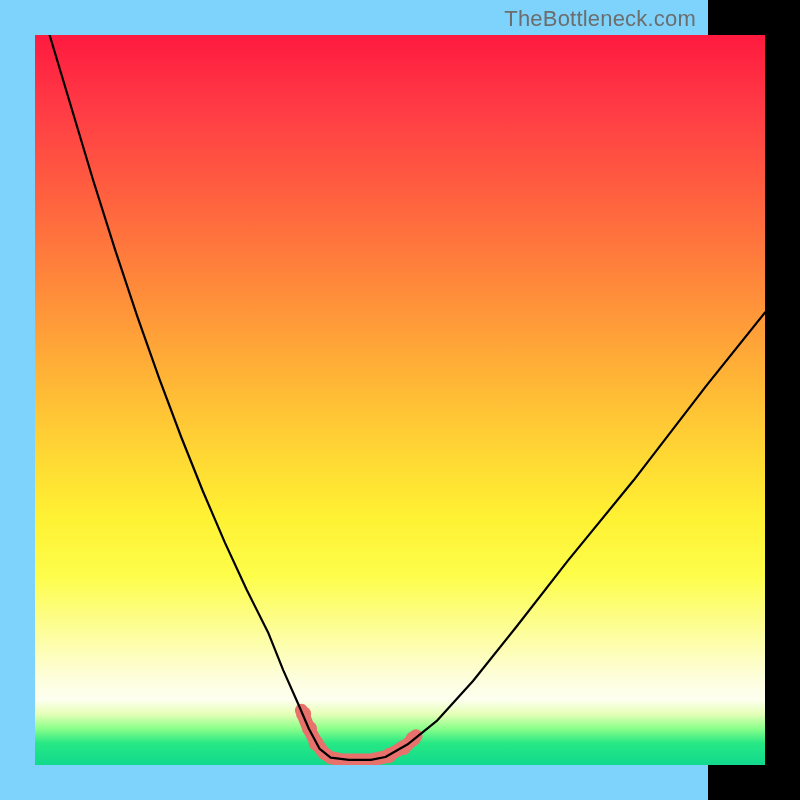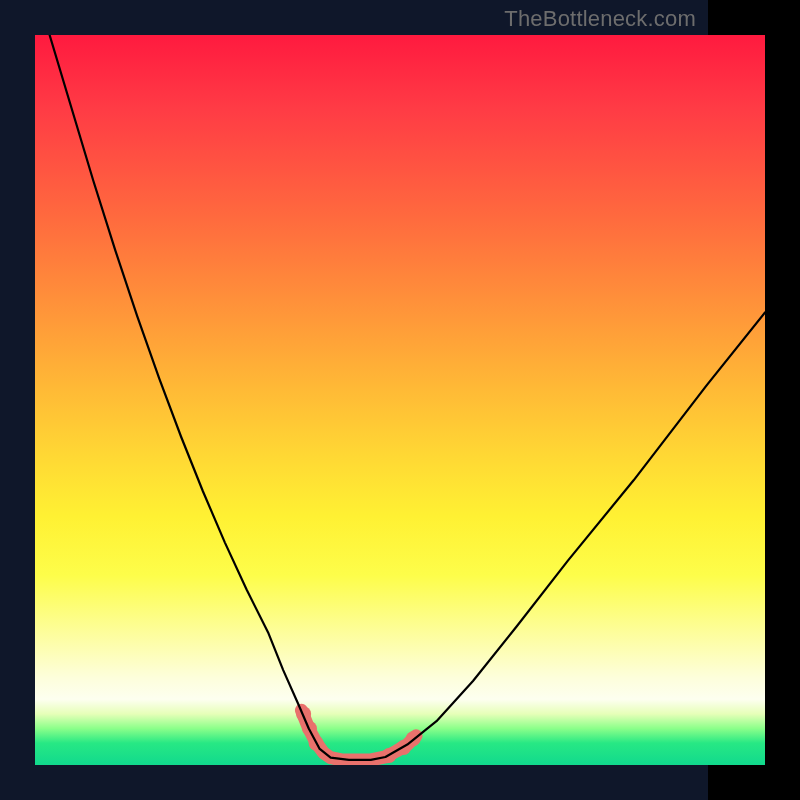--- a/index.html
+++ b/index.html
@@ -8,21 +8,21 @@
     width: 800px;
     height: 800px;
     background: #000;
     overflow: hidden;
     font-family: Arial, Helvetica, sans-serif;
   }
   .frame {
     position: relative;
     width: 708px;
     height: 800px;
-    background: #0f172a;
+    background: #7dd3fc;
   }
   .plot-area {
     position: absolute;
     left: 35px;
     top: 35px;
     width: 730px;
     height: 730px;
     
     background: linear-gradient(
       to bottom,

